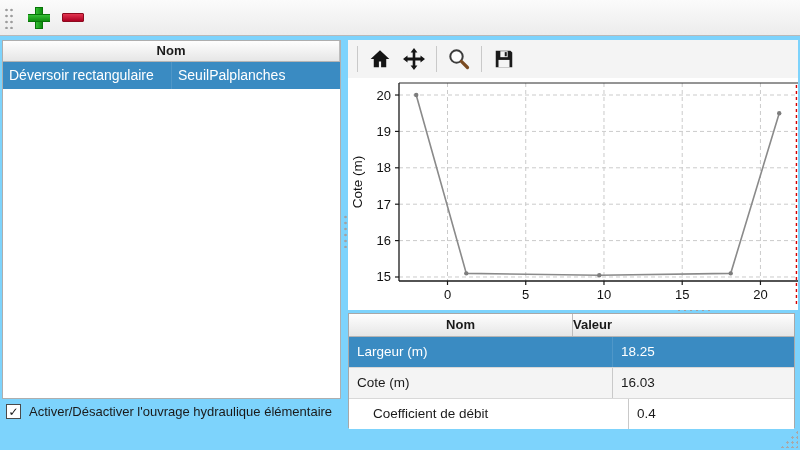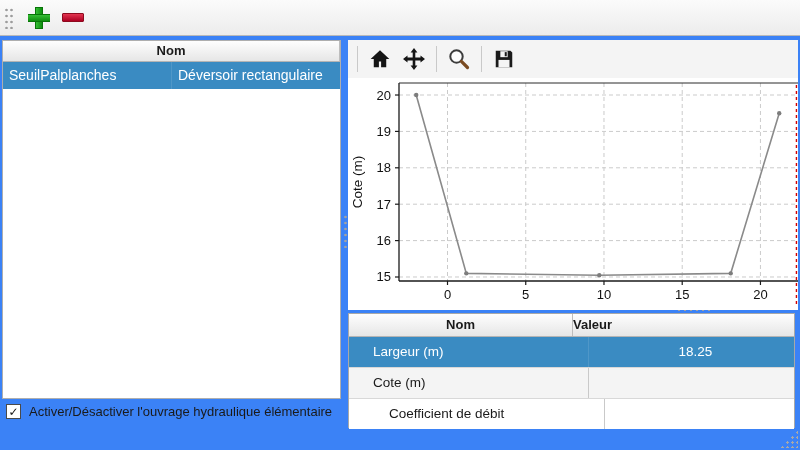--- a/index.html
+++ b/index.html
@@ -1,16 +1,16 @@
 <!DOCTYPE html>
 <html><head>
 <meta charset="utf-8">
 <style>
   html,body{margin:0;padding:0;}
-  .window{position:relative;width:800px;height:450px;background:#3b82f6;overflow:hidden;
+  .window{position:relative;width:800px;height:450px;background:#7dd3fc;overflow:hidden;
           font-family:"Liberation Sans","DejaVu Sans",sans-serif;color:#1a1a1a;}
   
   .main-toolbar{position:absolute;left:0;top:0;width:800px;height:35px;
     background:linear-gradient(#fbfbfb,#ececec);border-bottom:1px solid #b9b9b9;
     display:flex;align-items:center;}
   .grip-v{width:10px;height:22px;margin:0 4px 0 4px;
     background-image:radial-gradient(#9c9c9c 1px,transparent 1.3px);background-size:5px 6px;}
   .tb-btn{width:26px;height:26px;border:none;background:transparent;padding:0;margin-left:8px;
     display:flex;align-items:center;justify-content:center;cursor:pointer;}
   .plus{position:relative;width:22px;height:22px;display:block;}
@@ -52,23 +52,23 @@
   .figure svg{font-family:"Liberation Sans","DejaVu Sans",sans-serif;}
   
   .props-table{position:absolute;left:348px;top:313px;width:447px;height:115px;background:#fff;
     border:1px solid #a8a8a8;box-sizing:border-box;font-size:13.5px;}
   .pt-header{display:flex;height:22px;background:linear-gradient(#fefefe,#e6e6e6);
     border-bottom:1px solid #b4b4b4;font-weight:bold;font-size:13px;}
   .pt-header .c1{width:224px;border-right:1px solid #bdbdbd;text-align:center;line-height:22px;box-sizing:border-box;}
   .pt-header .c2{flex:1;text-align:left;line-height:22px;}
   .p-row{display:flex;height:30px;border-bottom:1px solid #d8d8d8;background:#fff;}
   .p-row:last-child{border-bottom:none;padding-left:16px;}
-  .p-row .c1{width:224px;box-sizing:border-box;border-right:1px solid #c9c9c9;padding-left:8px;line-height:30px;
-    overflow:hidden;white-space:nowrap;margin-left:16px;}
-  .p-row .c2{flex:1;padding-left:8px;line-height:30px;text-align:center;}
+  .p-row .c1{width:264px;box-sizing:border-box;border-right:1px solid #c9c9c9;padding-left:8px;line-height:30px;
+    overflow:hidden;white-space:nowrap;}
+  .p-row .c2{flex:1;padding-left:8px;line-height:30px;}
   .p-row.selected{background:#3a8bc2;color:#fff;}
   .p-row.selected .c1{border-right-color:#4f97c8;}
   .p-row.alt{background:#f4f4f4;}
   
   .size-grip{position:absolute;right:2px;bottom:2px;width:18px;height:18px;
     background-image:radial-gradient(#a8a8a8 1px,transparent 1.3px);background-size:5px 5px;
     clip-path:polygon(100% 0,100% 100%,0 100%);}
 </style>
 </head>
 <body>
@@ -83,22 +83,22 @@
     <button class="tb-btn">
       <span class="minus"></span>
     </button>
   </div>
 
   <div class="structures-table">
     <div class="st-header">
       <div class="cell">Nom</div>
     </div>
     <div class="st-row selected">
+      <div class="cell">Déversoir rectangulaire</div>
       <div class="cell">SeuilPalplanches</div>
-      <div class="cell">Déversoir rectangulaire</div>
     </div>
   </div>
 
   <div class="vsplit"></div>
 
   <div class="checkbox-row">
     <span class="checkbox">
       <span>✓</span>
     </span>
     <span class="checkbox-label">Activer/Désactiver l'ouvrage hydraulique élémentaire</span>
@@ -189,20 +189,22 @@
     <div class="pt-header">
       <div class="c1">Nom</div>
       <div class="c2">Valeur</div>
     </div>
     <div class="p-row selected">
       <div class="c1">Largeur (m)</div>
       <div class="c2">18.25</div>
     </div>
     <div class="p-row alt">
       <div class="c1">Cote (m)</div>
+      <div class="c2">16.03</div>
     </div>
     <div class="p-row">
       <div class="c1">Coefficient de débit</div>
+      <div class="c2">0.4</div>
     </div>
   </div>
 
   <div class="size-grip"></div>
 </div>
 
 </body></html>

